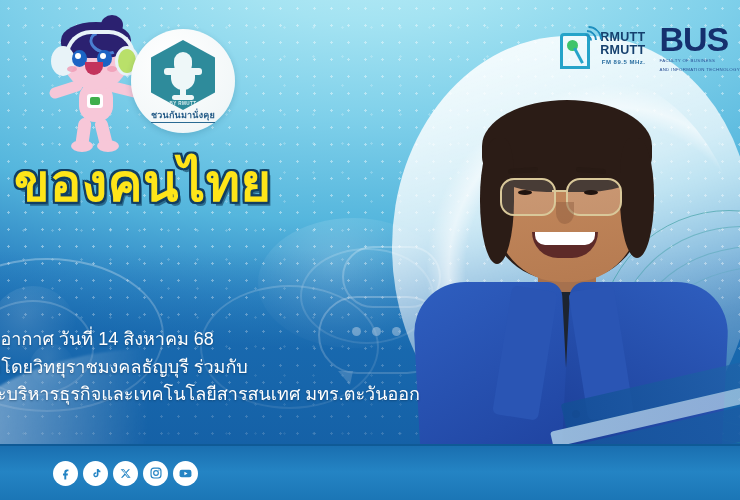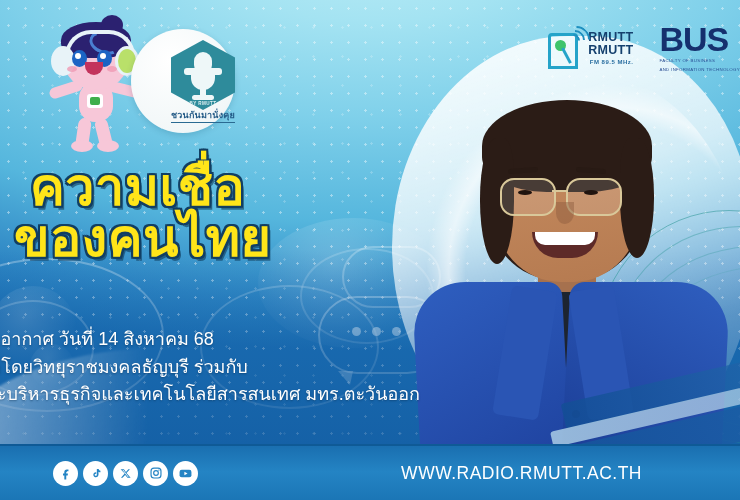--- a/index.html
+++ b/index.html
@@ -137,21 +137,21 @@
   .m-leg.l{left:32px;transform:rotate(8deg);}
   .m-leg.r{left:52px;transform:rotate(-14deg);}
   .m-foot{position:absolute;top:118px;width:22px;height:12px;border-radius:50%;background:#f7c7d8;}
   .m-foot.l{left:26px;} .m-foot.r{left:52px;}
 
   
   .badge{
     position:absolute;left:131px;top:29px;width:104px;height:104px;border-radius:50%;
     background:radial-gradient(circle at 38% 30%, #ffffff, #f2f7f8 72%, #e3eff1 100%);
     box-shadow:0 2px 6px rgba(0,60,90,.18);
-    display:flex;flex-direction:column;align-items:flex-end;justify-content:flex-start;
+    display:flex;flex-direction:column;align-items:center;justify-content:flex-start;
   }
   .hexwrap{width:64px;height:70px;margin-top:11px;position:relative;}
   .hex{
     width:64px;height:70px;background:#2e8b9b;
     clip-path:polygon(50% 0%,100% 25%,100% 75%,50% 100%,0% 75%,0% 25%);
     position:relative;
   }
   .mic-head{position:absolute;left:23px;top:12px;width:18px;height:22px;border-radius:9px;background:#eef7f8;}
   .mic-bar{position:absolute;left:13px;top:28px;width:38px;height:7px;border-radius:3px;background:#eef7f8;}
   .mic-body{position:absolute;left:20px;top:33px;width:24px;height:17px;border-radius:0 0 12px 12px;background:#eef7f8;}
@@ -171,21 +171,21 @@
   .rl-r:after{content:"";position:absolute;left:4px;top:4px;width:11px;height:11px;border-radius:50%;background:#3ec46b;}
   .rl-leg{position:absolute;left:13px;top:17px;width:3.4px;height:17px;background:#25a3c9;transform:rotate(-28deg);transform-origin:top;}
   .rl-w{position:absolute;border:2.2px solid #1f8fbf;border-radius:50%;border-color:#1f8fbf transparent transparent transparent;}
   .rl-w.w1{left:19px;top:3px;width:9px;height:9px;transform:rotate(45deg);}
   .rl-w.w2{left:17px;top:-1px;width:16px;height:16px;transform:rotate(45deg);}
   .rl-w.w3{left:15px;top:-5px;width:23px;height:23px;transform:rotate(45deg);}
   .rl-text{line-height:1;}
   .rl-t1{font-size:12.5px;font-weight:700;color:#15406e;letter-spacing:.3px;}
   .rl-t2{font-size:12.5px;font-weight:700;color:#15406e;letter-spacing:.3px;margin-top:1px;}
   .rl-t3{font-size:6px;font-weight:700;color:#2a6ea0;letter-spacing:.5px;margin-top:2px;text-align:right;}
-  .bus-logo{position:relative;margin-left:12px;}
+  .bus-logo{position:relative;}
   .bus-t{font-size:34px;font-weight:700;color:#15306e;letter-spacing:-1px;line-height:1;}
   .bus-sub{font-size:4.4px;color:#2a4f94;letter-spacing:.3px;line-height:1.5;margin-top:2px;}
 
   
   .headline{
     position:absolute;left:30px;top:160px;
     font-size:52px;font-weight:700;line-height:1.05;color:#ffe519;
     text-shadow:
       -2px 0 #123f63, 2px 0 #123f63, 0 -2px #123f63, 0 2px #123f63,
       -2px -2px #123f63, 2px -2px #123f63, -2px 2px #123f63, 2px 2px #123f63,
@@ -343,21 +343,20 @@
       </div>
     </div>
     <div class="bus-logo">
       <div class="bus-t">BUS</div>
       <div class="bus-sub">FACULTY OF BUSINESS</div>
       <div class="bus-sub">AND INFORMATION TECHNOLOGY</div>
     </div>
   </div>
 
   <div class="headline">
-    <span>ความเชื่อ</span>
     <span class="l2">ของคนไทย</span>
   </div>
 
   <div class="bodytext">
     <div>ออกอากาศ วันที่ 14 สิงหาคม 68</div>
     <div>ผลิตโดยวิทยุราชมงคลธัญบุรี ร่วมกับ</div>
     <div>คณะบริหารธุรกิจและเทคโนโลยีสารสนเทศ มทร.ตะวันออก</div>
   </div>
 
 
@@ -385,16 +384,15 @@
             <circle cx="17" cy="7" r="1.2" fill="#2484c4" stroke="none"></circle>
           </svg>
       </div>
       <div class="sico">
         <svg width="15" height="15" viewBox="0 0 24 24" fill="#2484c4">
             <rect x="2.5" y="6" width="19" height="12" rx="3.4"></rect>
             <path d="M10.2 9.2l5 2.8-5 2.8z" fill="#fff"></path>
           </svg>
       </div>
     </div>
-    <div class="url">WWW.RADIO.RMUTT.AC.TH</div>
   </div>
 
 </div>
 
 </body></html>

